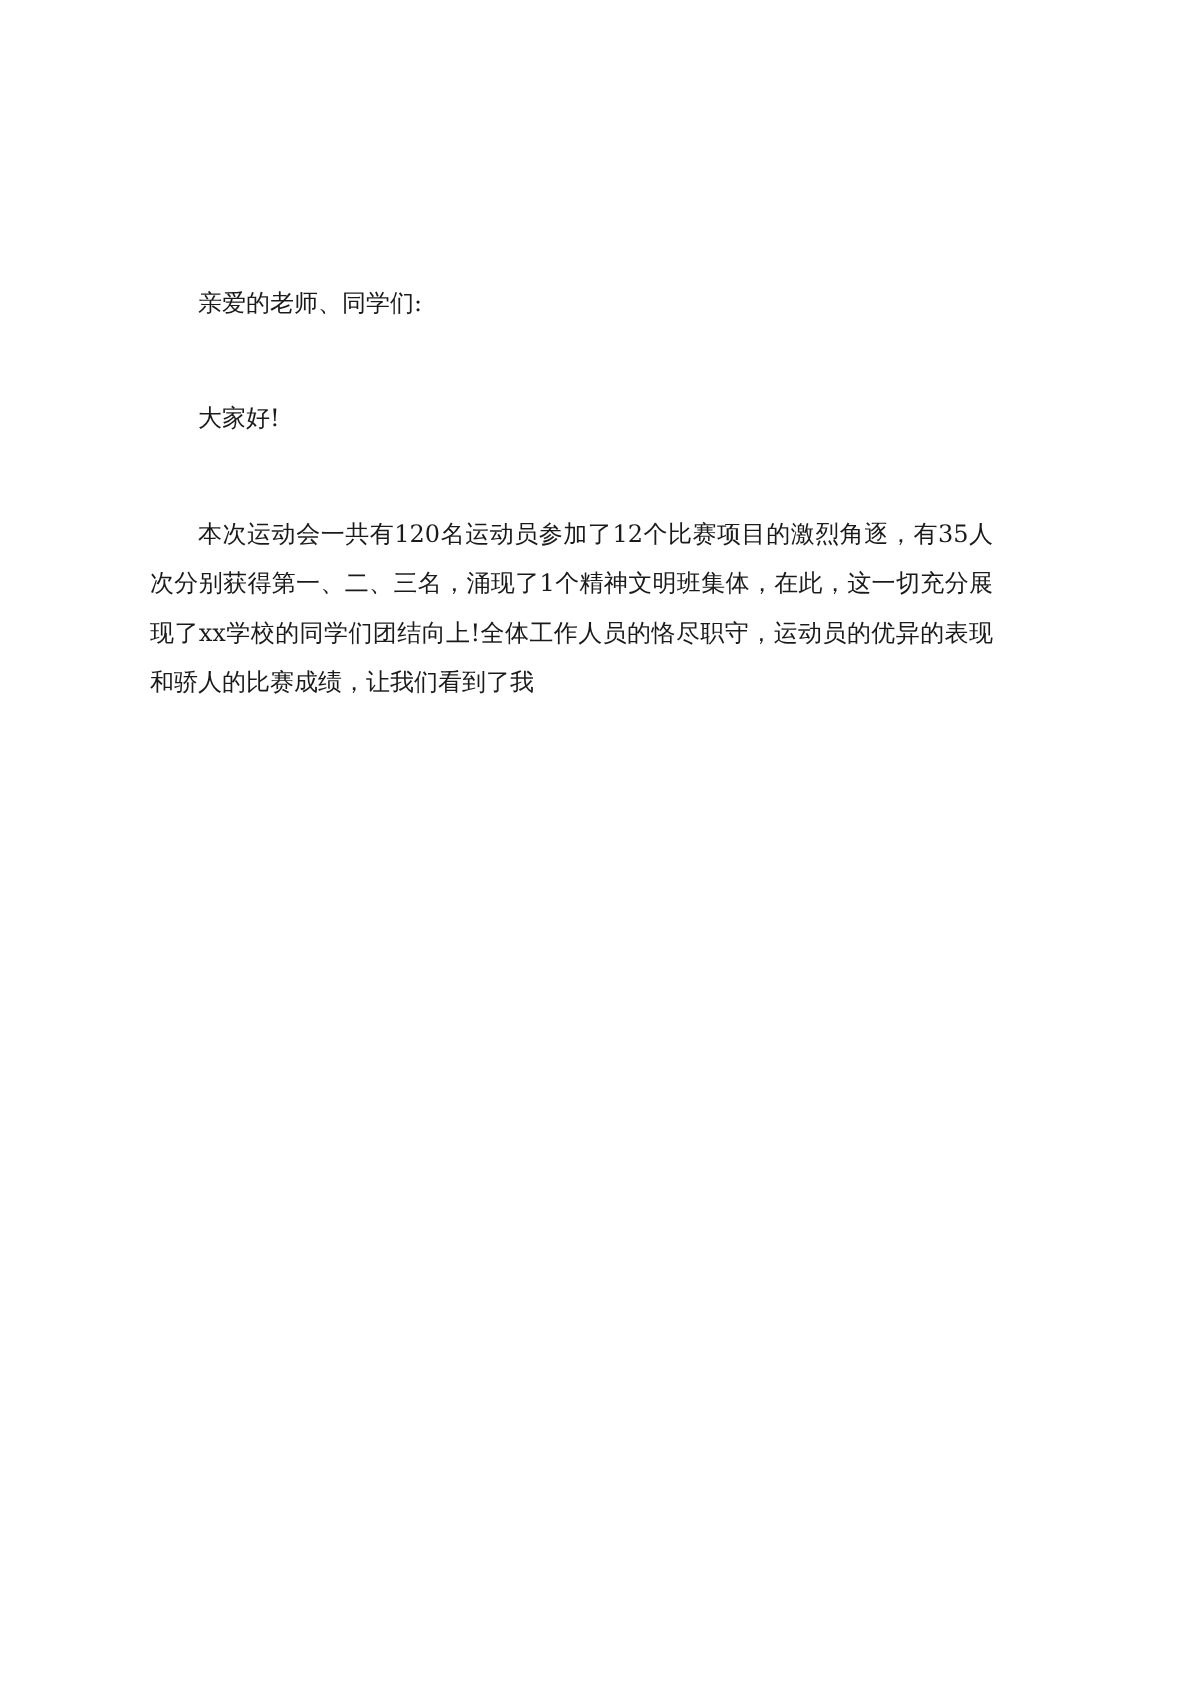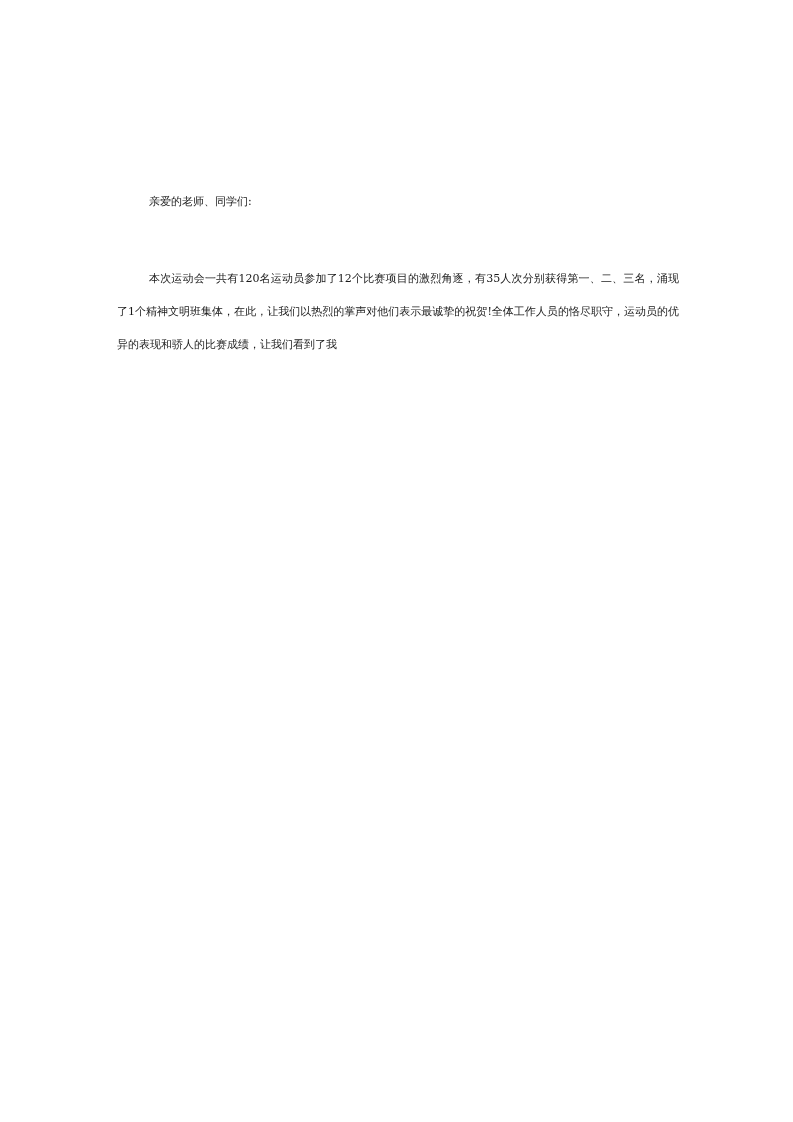--- a/index.html
+++ b/index.html
@@ -8,25 +8,25 @@
       background: #ffffff;
     }
     body {
       width: 793px;
       height: 1122px;
       position: relative;
       overflow: hidden;
     }
     .page {
       position: absolute;
-      left: 117px;
+      left: 100px;
       top: 185px;
       width: 562px;
       font-family: "DejaVu Serif", "Liberation Serif", serif;
-      font-size: 11px;
+      font-size: 16px;
       color: #1a1a1a;
       line-height: 33px;
     }
     .para {
       margin: 0;
       text-indent: 32px;
       text-align: justify;
       text-justify: inter-character;
       word-break: break-all;
     }
@@ -37,14 +37,15 @@
     .p-hello { margin-top: 44px !important; }
     .p1 { margin-top: 44px !important; }
     .p2 { margin-top: 44px !important; }
     .p3 { margin-top: 44px !important; }
   </style>
 </head>
 <body>
 
 <div class="page">
   <p class="para p-salutation">亲爱的老师、同学们:</p>
-  <p class="para p3">本次运动会一共有120名运动员参加了12个比赛项目的激烈角逐，有35人次分别获得第一、二、三名，涌现了1个精神文明班集体，在此，让我们以热烈的掌声对他们表示最诚挚的祝贺!全体工作人员的恪尽职守，运动员的优异的表现和骄人的比赛成绩，让我们看到了我</p>
+  <p class="para p-hello">大家好!</p>
+  <p class="para p3">本次运动会一共有120名运动员参加了12个比赛项目的激烈角逐，有35人次分别获得第一、二、三名，涌现了1个精神文明班集体，在此，这一切充分展现了xx学校的同学们团结向上!全体工作人员的恪尽职守，运动员的优异的表现和骄人的比赛成绩，让我们看到了我</p>
 </div>
 
 </body></html>

